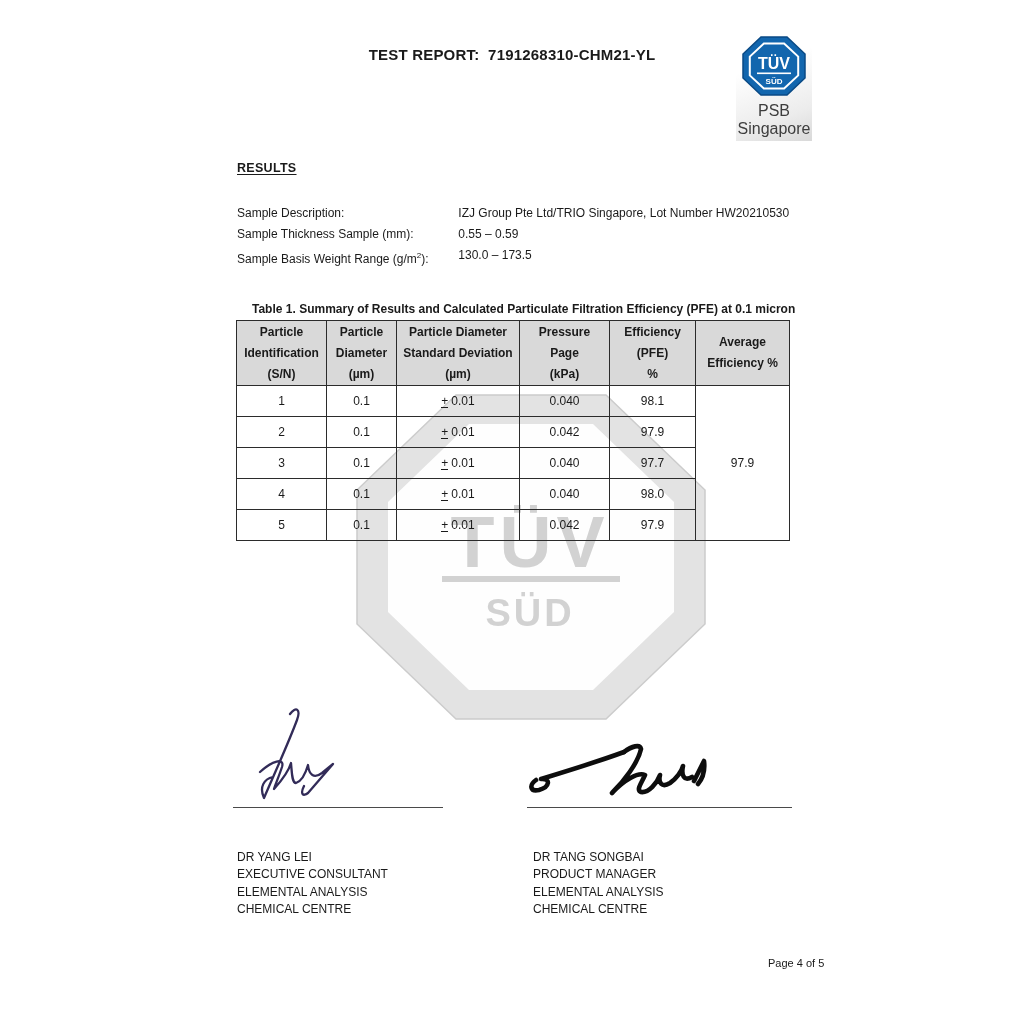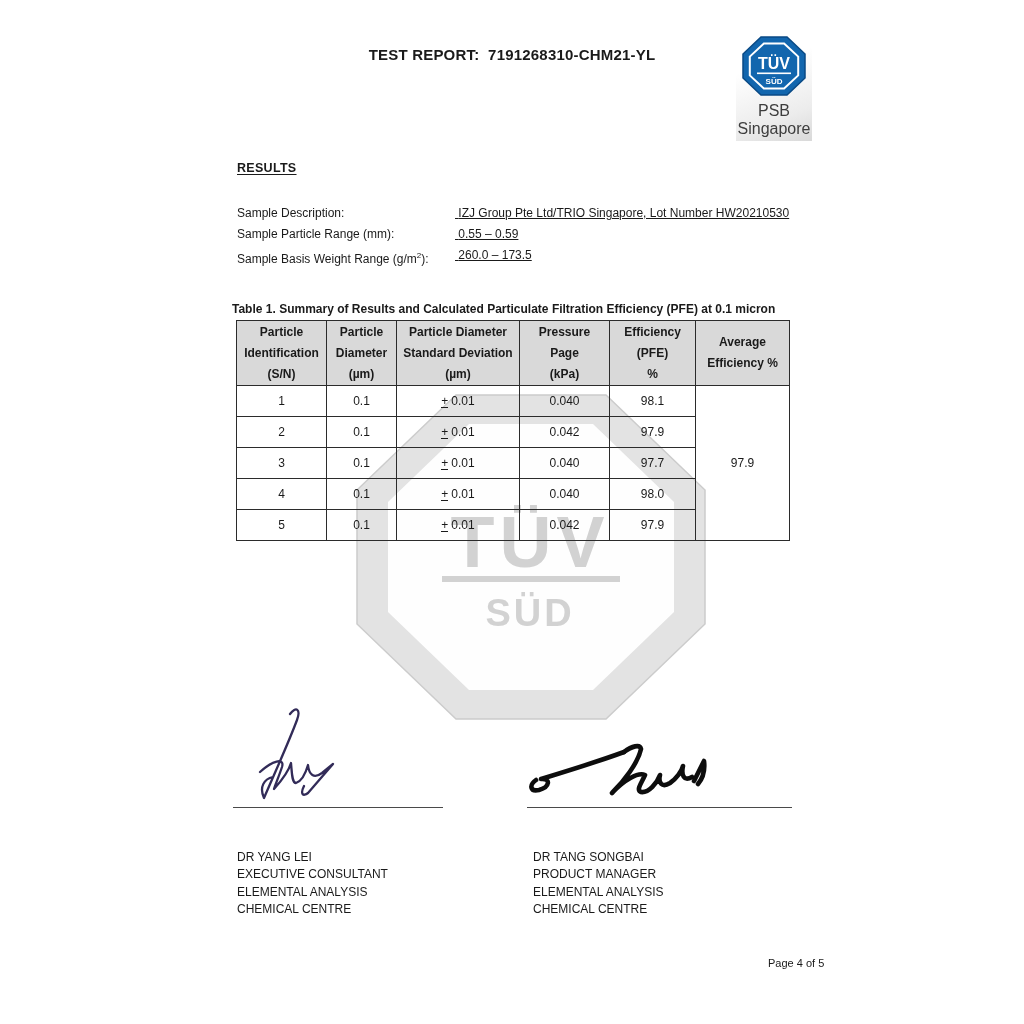--- a/index.html
+++ b/index.html
@@ -13,25 +13,25 @@
   .doc-date{position:absolute;top:70px;left:0;width:1024px;text-align:center;font-size:12.5px;}
   .logo-block{position:absolute;top:34px;left:736px;width:76px;text-align:center;
     background:linear-gradient(160deg,#ffffff 30%,#ececec 75%,#d9d9d9 100%);padding:2px 0 3px 0;}
   .logo-caption{font-size:16px;color:#3d3d3d;margin-top:2px;}
   
   .watermark{position:absolute;left:356px;top:394px;width:350px;height:326px;z-index:0;}
   
   .results-heading{position:absolute;left:237px;top:161px;font-size:12.5px;font-weight:bold;
     text-decoration:underline;text-underline-offset:2px;letter-spacing:.3px;}
   .fields{position:absolute;left:237px;top:203px;width:600px;font-size:12px;z-index:1;}
-  .field-row{height:21px;line-height:21px;text-decoration:underline;}
+  .field-row{height:21px;line-height:21px;}
   .field-label{display:inline-block;width:218px;vertical-align:top;}
   sup{font-size:8px;}
   
-  .table-title{position:absolute;left:232px;top:302px;width:560px;font-size:12px;font-weight:bold;
+  .table-title{position:absolute;left:252px;top:302px;width:560px;font-size:12px;font-weight:bold;
     white-space:nowrap;z-index:1;}
   table.results{position:absolute;left:236px;top:320px;border-collapse:collapse;table-layout:fixed;
     z-index:1;}
   table.results th, table.results td{border:1px solid #2b2b2b;text-align:center;vertical-align:middle;
     padding:0;font-size:12px;overflow:hidden;}
   table.results th{background:#d9d9d9;font-weight:bold;height:64px;}
   table.results th div{line-height:21px;}
   table.results td{height:30px;background:transparent;}
   .pm{display:inline-block;border-bottom:1.4px solid #1a1a1a;line-height:11px;margin-right:3px;}
   
@@ -69,26 +69,26 @@
   </div>
 
   <div class="results-heading">RESULTS</div>
 
   <div class="fields">
     <div class="field-row">
       <span class="field-label">Sample Description:</span>
       <span>IZJ Group Pte Ltd/TRIO Singapore, Lot Number HW20210530</span>
     </div>
     <div class="field-row">
-      <span class="field-label">Sample Particle Range (mm):</span>
+      <span class="field-label">Sample Thickness Sample (mm):</span>
       <span>0.55 – 0.59</span>
     </div>
     <div class="field-row">
       <span class="field-label"><span>Sample Basis Weight Range (g/m</span><sup>2</sup><span>):</span></span>
-      <span>260.0 – 173.5</span>
+      <span>130.0 – 173.5</span>
     </div>
   </div>
 
   <div class="table-title">Table 1. Summary of Results and Calculated Particulate Filtration Efficiency (PFE) at 0.1 micron</div>
 
   <table class="results">
     <colgroup>
       <col style="width:90px">
         <col style="width:70px">
         <col style="width:123px">

